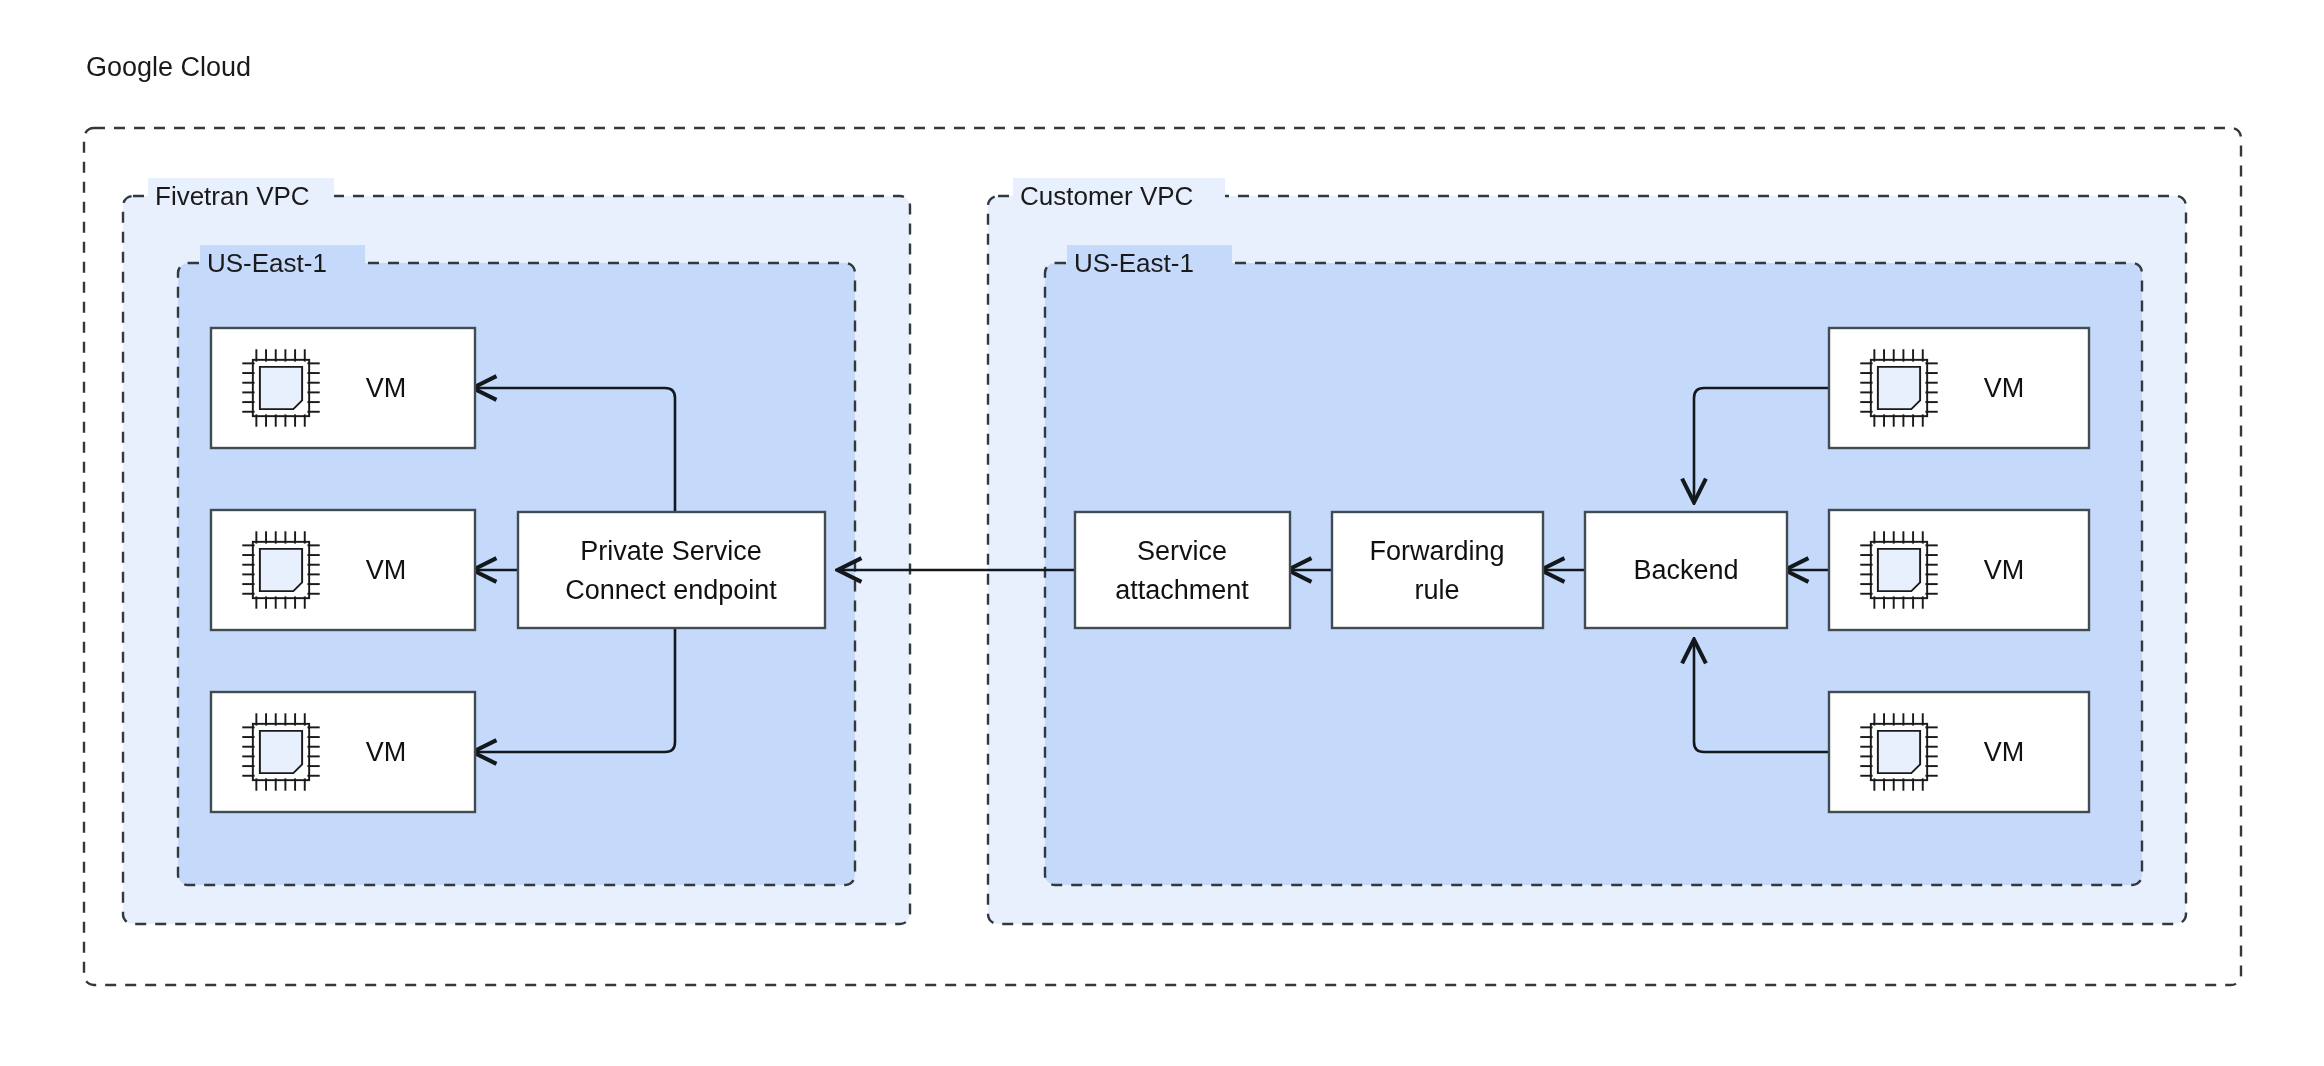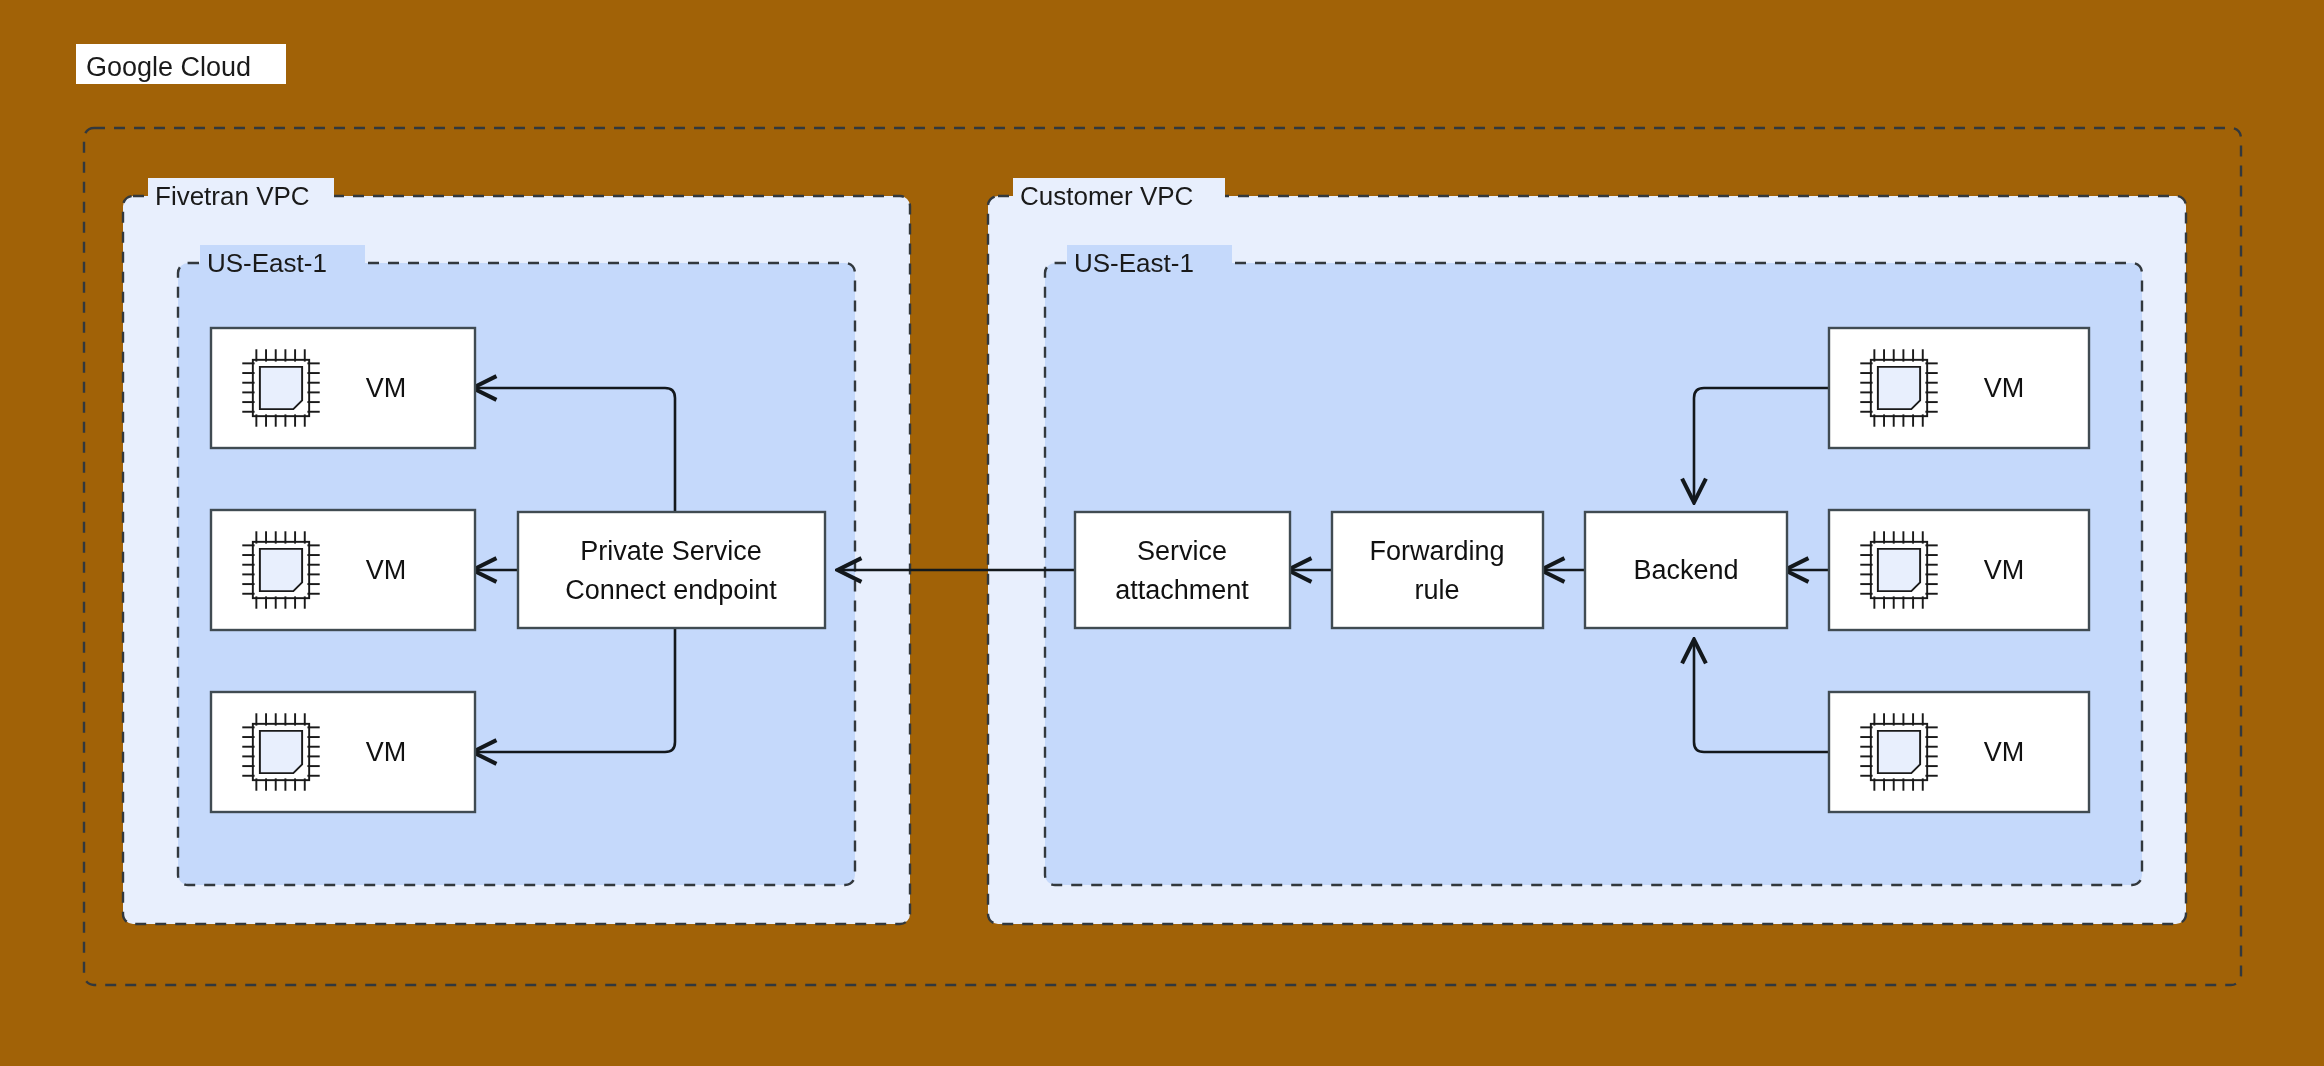--- a/index.html
+++ b/index.html
@@ -4,21 +4,21 @@
 <style>
   html, body {
     margin: 0;
     padding: 0;
     background: #000000;
   }
   #canvas {
     position: relative;
     width: 2324px;
     height: 1066px;
-    background: #a16207;
+    background: #ffffff;
     overflow: hidden;
     font-family: "Liberation Sans", sans-serif;
     text-align: center;
   }
   #diagram-svg {
     position: absolute;
     top: 0;
     left: 0;
     width: 2324px;
     height: 1066px;

